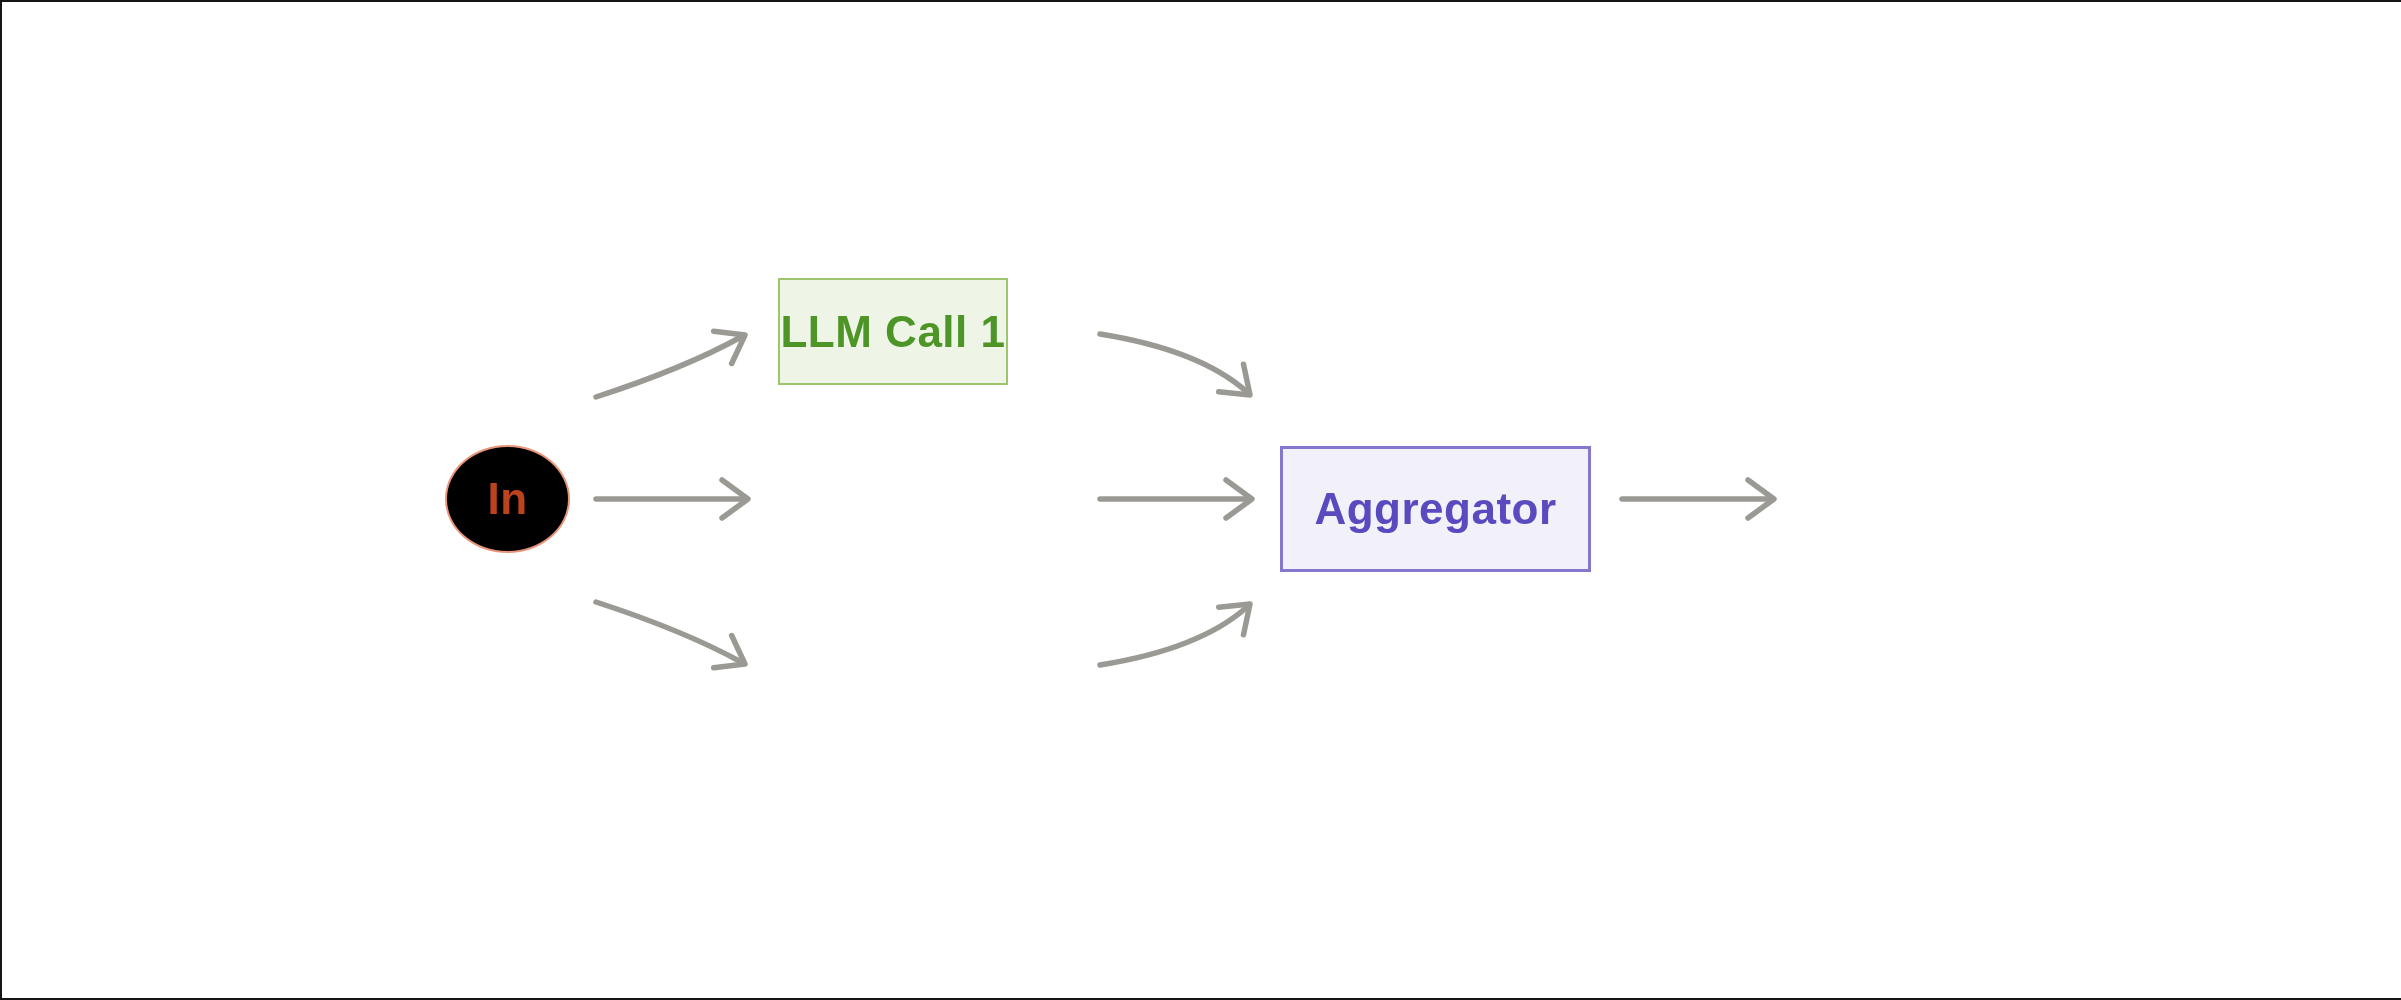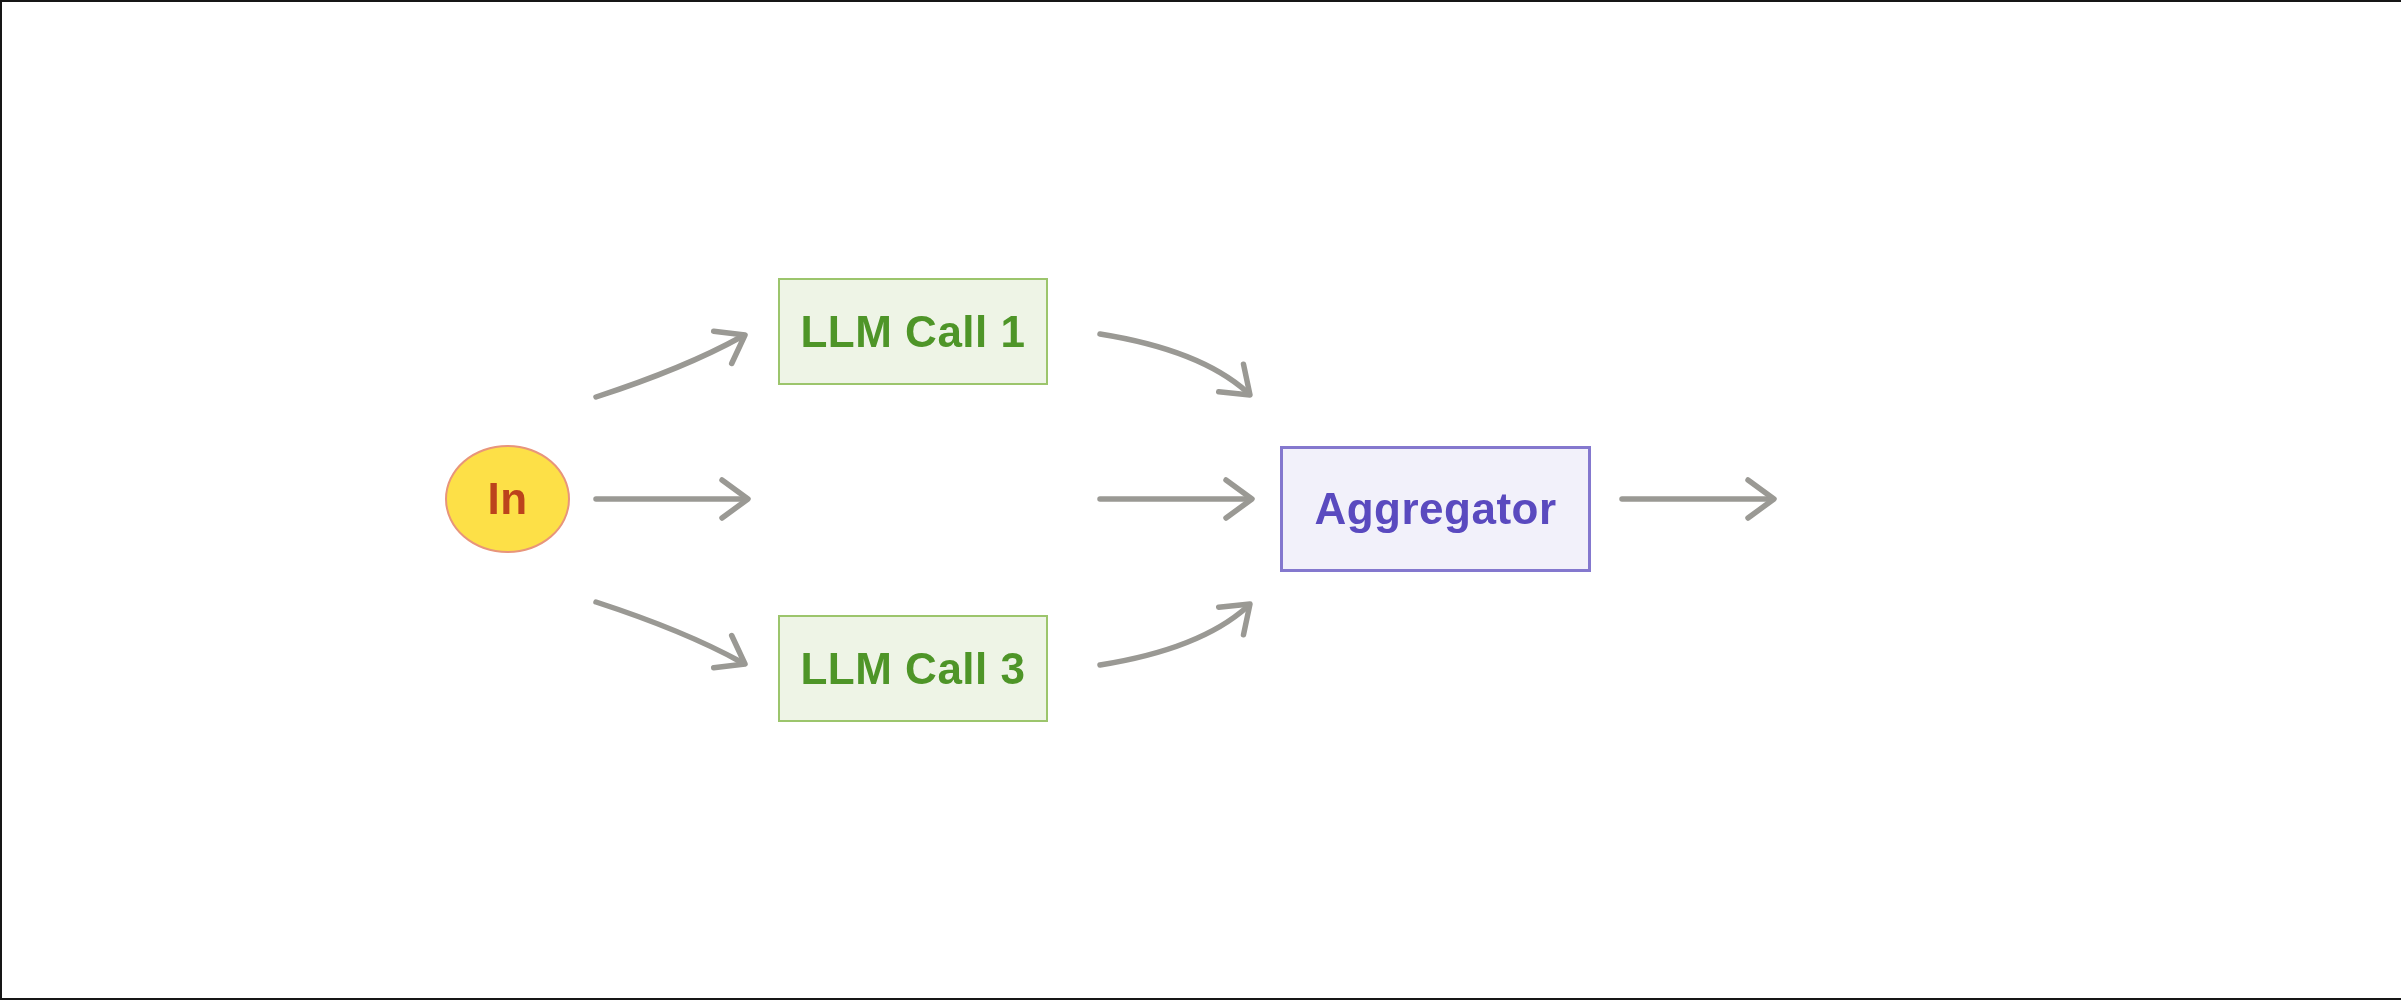--- a/index.html
+++ b/index.html
@@ -30,21 +30,21 @@
     display: flex;
     align-items: center;
     justify-content: center;
     box-sizing: border-box;
     font-weight: bold;
     font-size: 44px;
     letter-spacing: 0.5px;
   }
 
   .node.terminal {
-    background: #fde047;
+    background: #000000;
     border: 2.5px solid #e8957b;
     color: #bc431c;
     align-items: center;
   }
   .node.in {
     left: 445px; top: 445px;
     width: 125px; height: 108px;
     border-radius: 50%;
   }
   .node.out {
@@ -52,21 +52,21 @@
     width: 156px; height: 106px;
     border-radius: 53px;
     color: #c04e26;
   }
 
   .node.llm {
     background: #eef4e6;
     border: 2.5px solid #9cc56c;
     color: #4e9528;
     left: 778px;
-    width: 270px; height: 107px;
+    width: 230px; height: 107px;
   }
   .node.llm1 { top: 278px; }
   .node.llm2 { top: 445px; }
   .node.llm3 { top: 615px; }
 
   .node.aggregator {
     background: #f2f1fa;
     border: 3px solid #8478ce;
     color: #5a4abf;
     left: 1280px; top: 446px;
@@ -108,23 +108,20 @@
 
   <div class="node terminal in">
     <span class="node-label">In</span>
   </div>
 
   <div class="node llm llm1">
     <span class="node-label">LLM Call 1</span>
   </div>
 
 
-  <div class="node llm llm3">
-    <span class="node-label">LLM Call 3</span>
-  </div>
 
   <div class="node aggregator">
     <span class="node-label">Aggregator</span>
   </div>
 
 
   <div class="frame-top"></div>
   <div class="frame-bottom"></div>
   <div class="frame-left"></div>
 </div>

